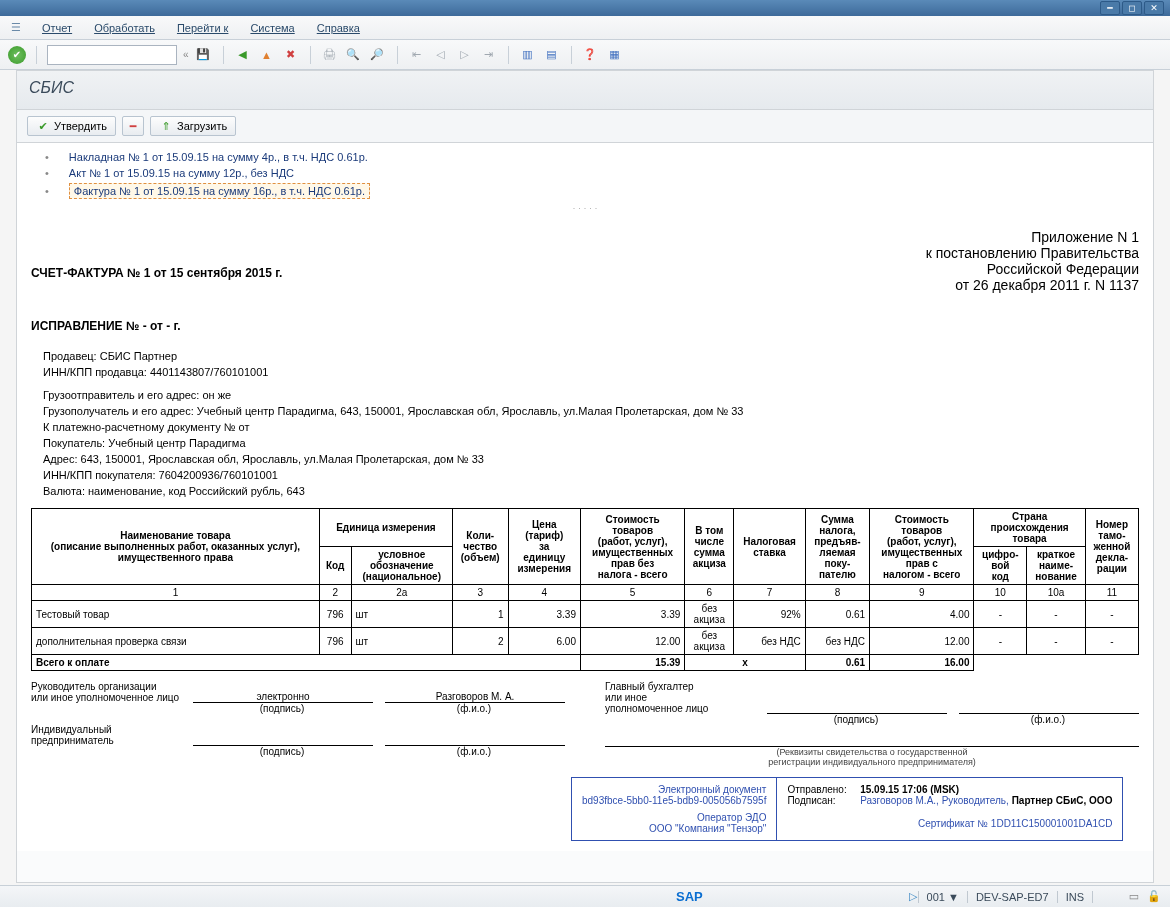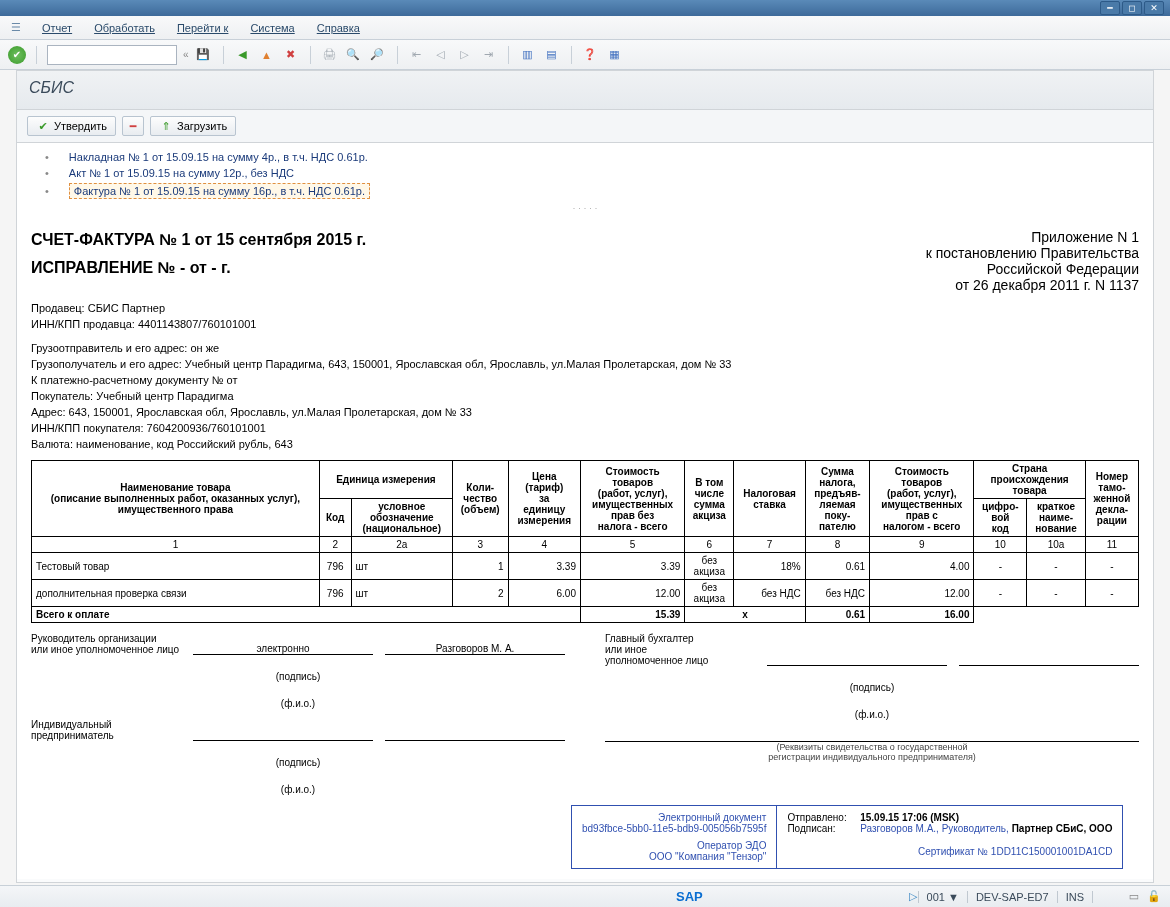--- a/index.html
+++ b/index.html
@@ -40,37 +40,37 @@
 .doc-list .row { padding: 2px 0; display: flex; align-items: center; gap: 20px; }
 .doc-list .bullet { color: #888; }
 .doc-list .link { color: #1a3a7a; }
 .doc-list .link.active { border: 1px dashed #e09040; background: #fff8e8; padding: 1px 4px; }
 
 .spacer-dots { text-align: center; color: #aaa; font-size: 9px; padding-top: 2px; }
 
 
 .invoice { padding: 10px 14px; background: #fff; font-size: 11px; }
 .inv-header { display: flex; justify-content: space-between; align-items: flex-start; }
-.inv-title { font-weight: bold; font-size: 16px; line-height: 1.4; margin-bottom: 6px; }
+.inv-title { font-weight: bold; font-size: 12px; line-height: 1.4; margin-bottom: 6px; margin-top: 36px; }
 .inv-annex { text-align: right; font-size: 14px; }
-.inv-block { margin: 8px 0; line-height: 1.45; }
+.inv-block { margin: 8px 12px; line-height: 1.45; }
 
 table.inv-table { border-collapse: collapse; width: 100%; margin: 6px 0; font-size: 10px; }
 table.inv-table td, table.inv-table th { border: 1px solid #000; padding: 2px 4px; text-align: center; vertical-align: middle; }
 table.inv-table .left { text-align: left; }
 table.inv-table .right { text-align: right; }
 table.inv-table .totrow td { font-weight: bold; }
 
 .signatures { display: flex; gap: 40px; margin-top: 10px; font-size: 10px; }
 .sig-col { flex: 1; }
 .sig-line-row { display: flex; align-items: flex-end; gap: 12px; }
 .sig-label { width: 150px; }
 .sig-under { flex: 1; border-bottom: 1px solid #000; text-align: center; }
 .sig-caption { text-align: center; font-size: 9px; color: #444; }
-.sig-caption-row { display: flex; gap: 16px; flex-direction: column; }
+.sig-caption-row { display: flex; gap: 10px; }
 .sig-caption-row .sp { width: 150px; }
 .sig-caption-row .c { flex: 1; text-align: center; }
 
 .edoc-box { display: flex; gap: 0; margin-top: 10px; font-size: 10px; margin-left: 540px; }
 .edoc-left, .edoc-right { border: 1px solid #3050b0; padding: 6px 10px; color: #3050b0; }
 .edoc-left { text-align: right; border-right: none; }
 .edoc-right { }
 .edoc-right .lbl { color: #000; display:inline-block; min-width: 70px; }
 .edoc-right b { color: #000; }
 
@@ -265,21 +265,21 @@
       </tr>
       <tr>
         <td class="left">Тестовый товар</td>
             <td>796</td>
             <td class="left">шт</td>
             <td class="right">1</td>
             <td class="right">3.39</td>
             <td class="right">3.39</td>
             <td style="white-space:pre-line">без
 акциза</td>
-            <td class="right">18%</td>
+            <td class="right">92%</td>
             <td class="right">0.61</td>
             <td class="right">4.00</td>
             <td>-</td>
             <td>-</td>
             <td>-</td>
       </tr>
       <tr>
         <td class="left">дополнительная проверка связи</td>
             <td>796</td>
             <td class="left">шт</td>

